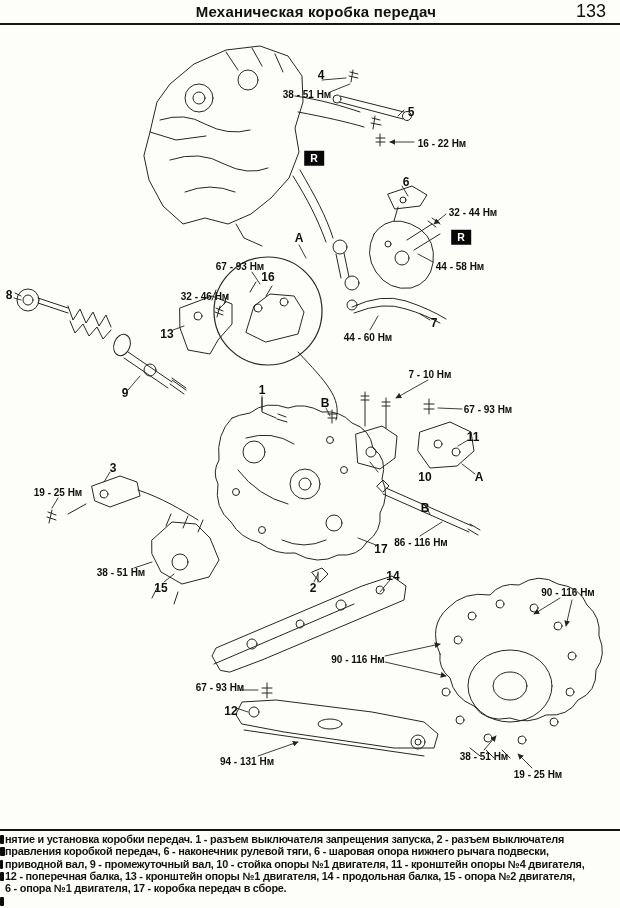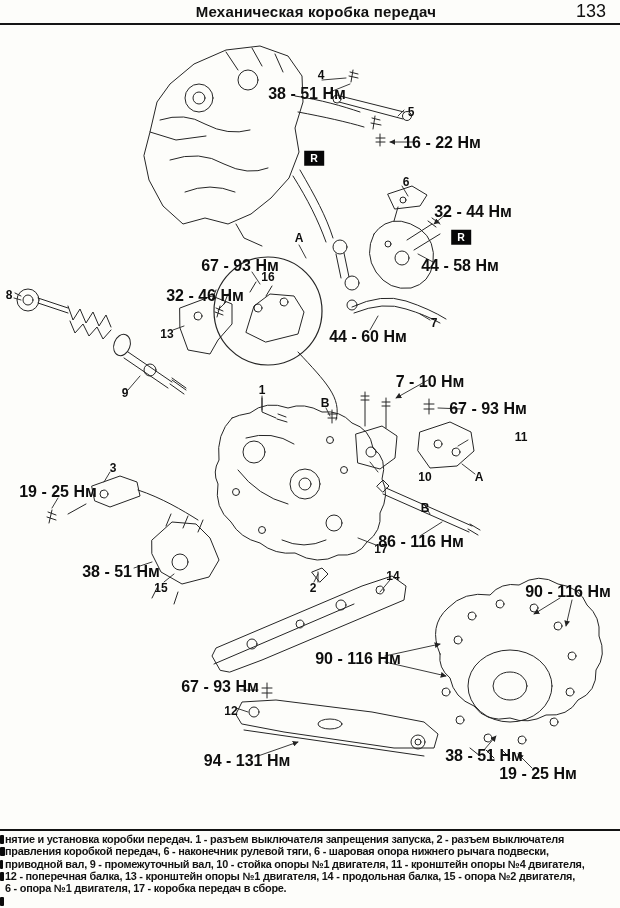--- a/index.html
+++ b/index.html
@@ -12,21 +12,21 @@
   .hdr-title{position:absolute;top:3px;left:0;width:100%;text-align:center;
     font-size:15px;font-weight:700;margin:0;letter-spacing:.2px;}
   .hdr-pageno{position:absolute;top:1px;right:26px;font-size:18px;font-weight:400;}
   .hdr-rule{position:absolute;top:23px;left:0;right:0;height:2px;background:#151515;}
   
   .figure{position:absolute;inset:0;}
   svg.art{position:absolute;top:0;left:0;width:620px;height:908px;z-index:1;}
   .labels{position:absolute;inset:0;z-index:2;}
   .lbl{position:absolute;transform:translate(-50%,-50%);font-weight:700;
     color:#0e0e0e;white-space:nowrap;}
-  .lbl.torque{font-size:16px;}
+  .lbl.torque{font-size:10px;}
   .lbl.number{font-size:12px;}
   .lbl.letter{font-size:12px;}
   .lbl.badge{background:#070707;color:#ffffff;font-size:10.5px;line-height:1;
     padding:2px 6px;}
   
   .cap-rule{position:absolute;top:829px;left:0;right:0;height:1.5px;background:#131313;}
   .caption{position:absolute;top:833px;left:5px;right:2px;z-index:2;}
   .caption p{margin:0;font-size:10.9px;font-weight:700;line-height:12.3px;
     letter-spacing:-0.25px;color:#121212;white-space:nowrap;}
   .artifact{position:absolute;left:0;background:#0b0b0b;border-radius:1px;z-index:3;}
@@ -270,42 +270,42 @@
     </svg>
 
     <div class="labels" id="labels">
         <div class="lbl torque" style="left: 307px; top: 94px;">38 - 51 Нм</div>
         <div class="lbl torque" style="left: 442px; top: 143px;">16 - 22 Нм</div>
         <div class="lbl torque" style="left: 473px; top: 212px;">32 - 44 Нм</div>
         <div class="lbl torque" style="left: 460px; top: 266px;">44 - 58 Нм</div>
         <div class="lbl torque" style="left: 240px; top: 266px;">67 - 93 Нм</div>
         <div class="lbl torque" style="left: 205px; top: 296px;">32 - 46 Нм</div>
         <div class="lbl torque" style="left: 368px; top: 337px;">44 - 60 Нм</div>
-        <div class="lbl torque" style="left: 430px; top: 374px; margin-top: 8px;">7 - 10 Нм</div>
+        <div class="lbl torque" style="left: 430px; top: 374px;">7 - 10 Нм</div>
         <div class="lbl torque" style="left: 488px; top: 409px;">67 - 93 Нм</div>
         <div class="lbl torque" style="left: 421px; top: 542px;">86 - 116 Нм</div>
         <div class="lbl torque" style="left: 58px; top: 492px;">19 - 25 Нм</div>
         <div class="lbl torque" style="left: 121px; top: 572px;">38 - 51 Нм</div>
         <div class="lbl torque" style="left: 568px; top: 592px;">90 - 116 Нм</div>
         <div class="lbl torque" style="left: 358px; top: 659px;">90 - 116 Нм</div>
         <div class="lbl torque" style="left: 220px; top: 687px;">67 - 93 Нм</div>
         <div class="lbl torque" style="left: 247px; top: 761px;">94 - 131 Нм</div>
         <div class="lbl torque" style="left: 484px; top: 756px;">38 - 51 Нм</div>
         <div class="lbl torque" style="left: 538px; top: 774px;">19 - 25 Нм</div>
         <div class="lbl number" style="left: 262px; top: 390px;">1</div>
         <div class="lbl number" style="left: 313px; top: 588px;">2</div>
         <div class="lbl number" style="left: 113px; top: 468px;">3</div>
         <div class="lbl number" style="left: 321px; top: 75px;">4</div>
         <div class="lbl number" style="left: 411px; top: 112px;">5</div>
         <div class="lbl number" style="left: 406px; top: 182px;">6</div>
         <div class="lbl number" style="left: 434px; top: 323px;">7</div>
         <div class="lbl number" style="left: 9px; top: 295px;">8</div>
         <div class="lbl number" style="left: 125px; top: 393px;">9</div>
         <div class="lbl number" style="left: 381px; top: 477px; margin-left: 44px;">10</div>
-        <div class="lbl number" style="left: 473px; top: 437px; margin-left: 48px;">11</div>
+        <div class="lbl number" style="left: 473px; top: 437px;">11</div>
         <div class="lbl number" style="left: 231px; top: 711px;">12</div>
         <div class="lbl number" style="left: 167px; top: 334px;">13</div>
         <div class="lbl number" style="left: 393px; top: 576px;">14</div>
         <div class="lbl number" style="left: 161px; top: 588px;">15</div>
         <div class="lbl number" style="left: 268px; top: 277px;">16</div>
         <div class="lbl number" style="left: 381px; top: 549px;">17</div>
         <div class="lbl letter" style="left: 299px; top: 238px;">A</div>
         <div class="lbl letter" style="left: 325px; top: 403px;">B</div>
         <div class="lbl letter" style="left: 479px; top: 477px;">A</div>
         <div class="lbl letter" style="left: 425px; top: 508px;">B</div>

